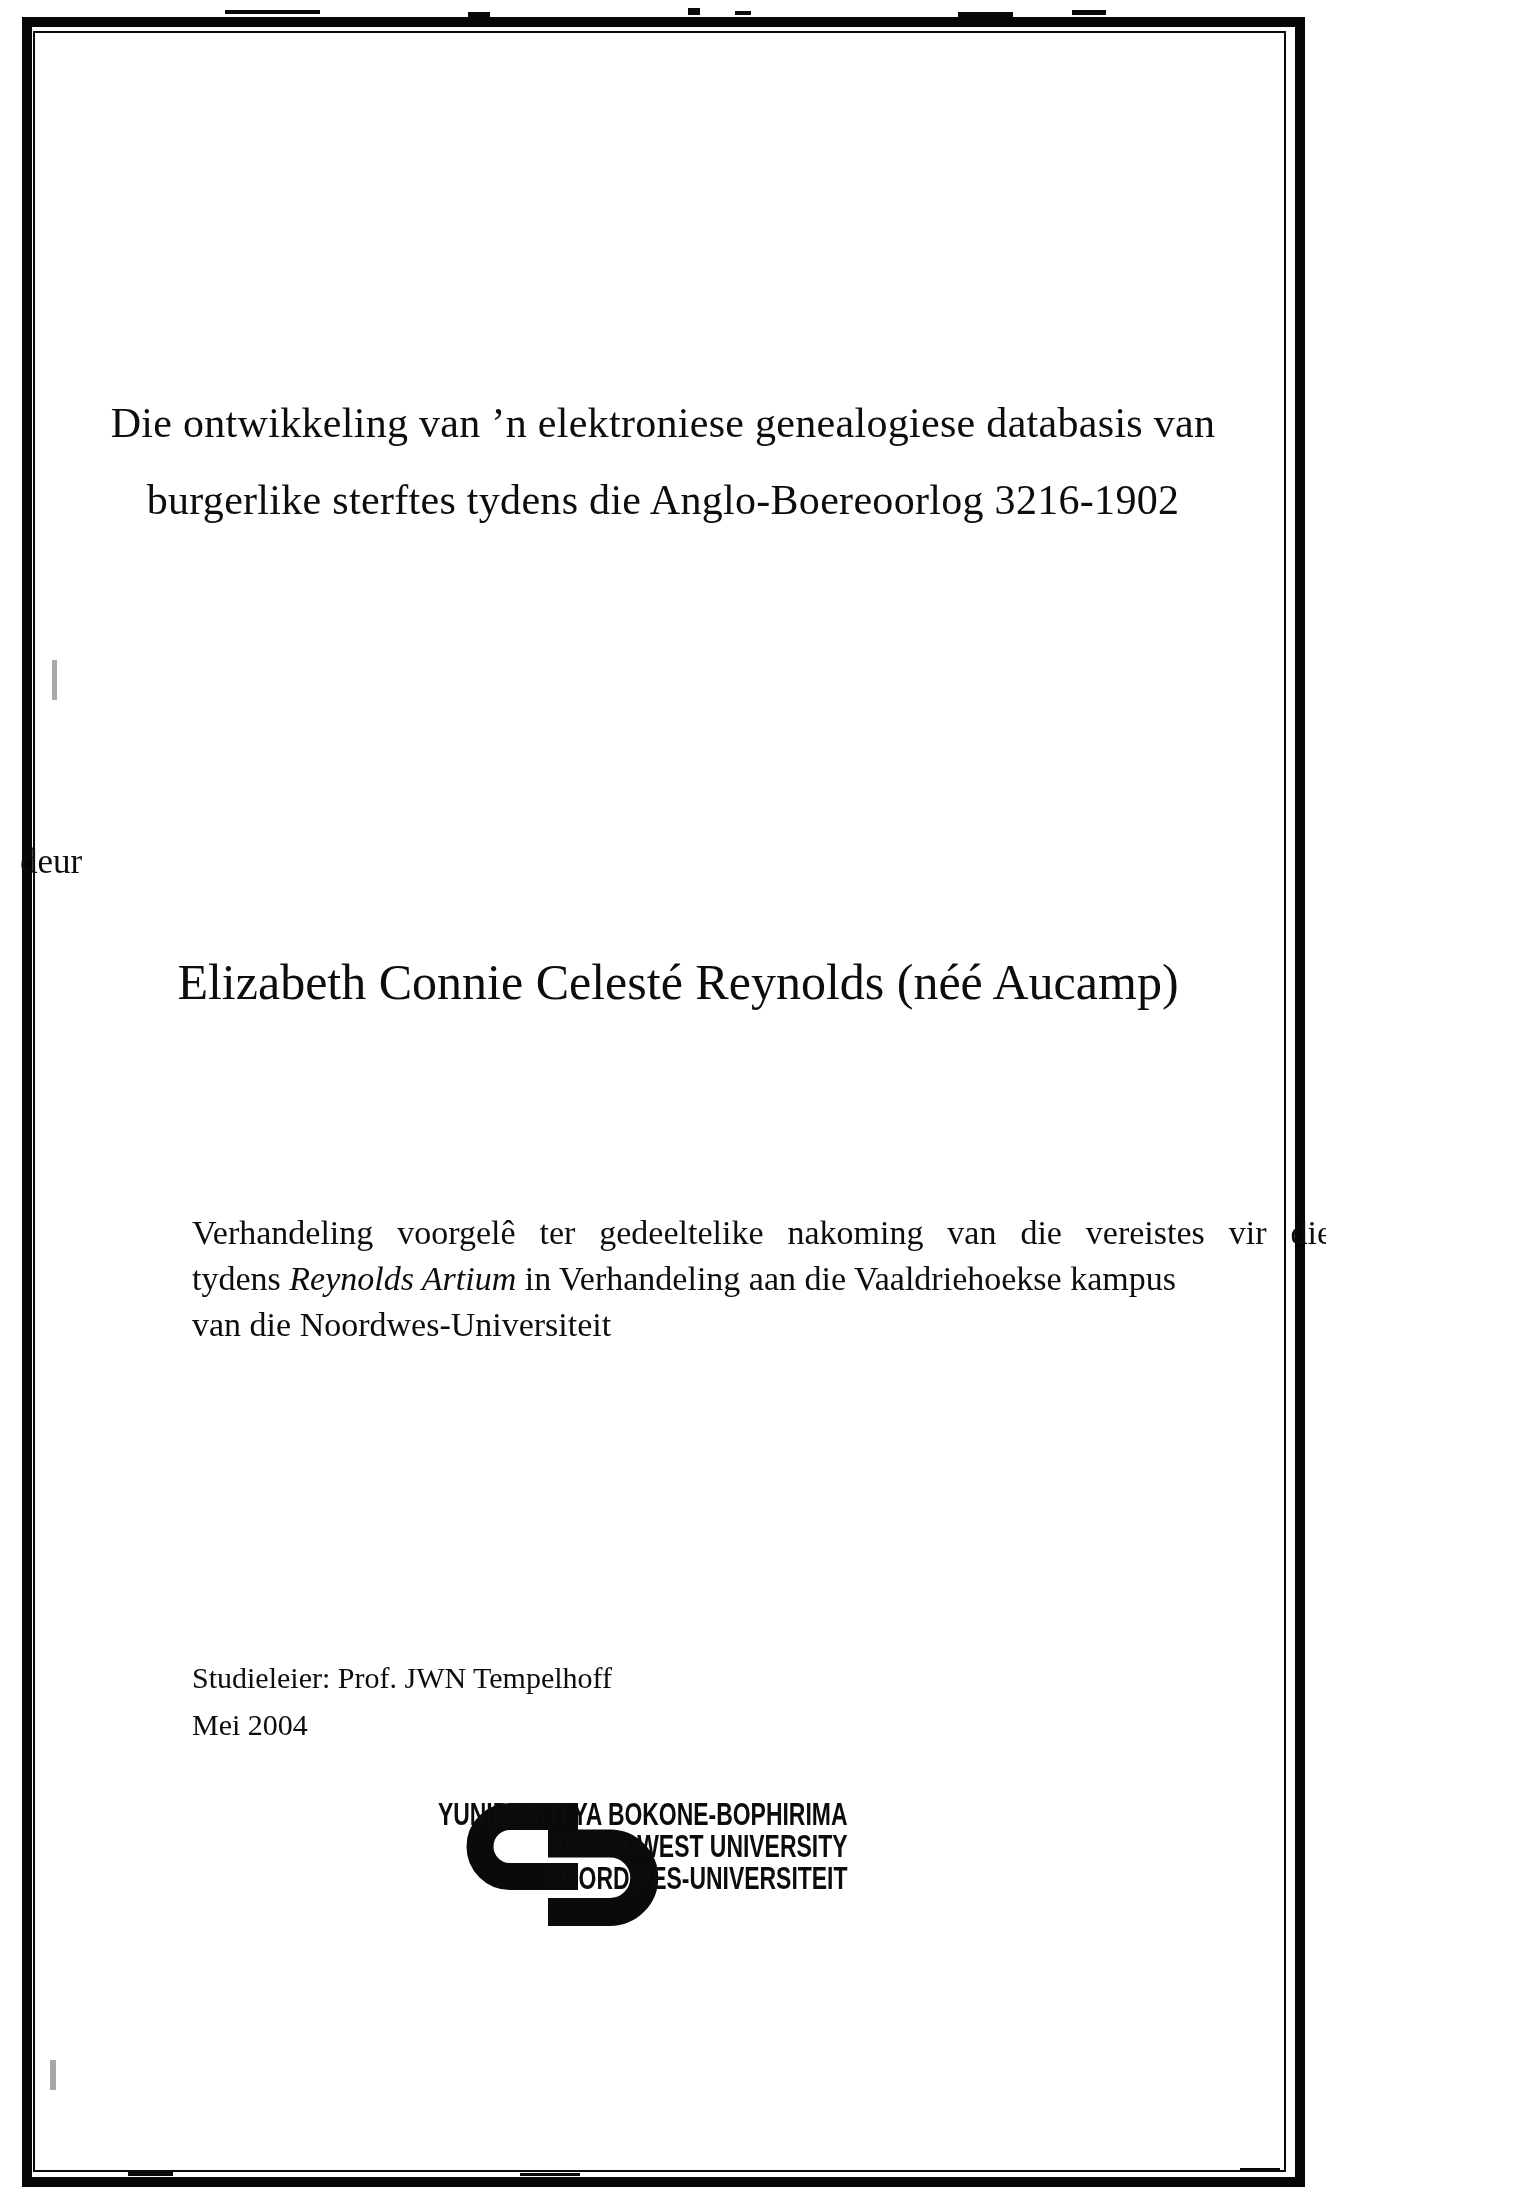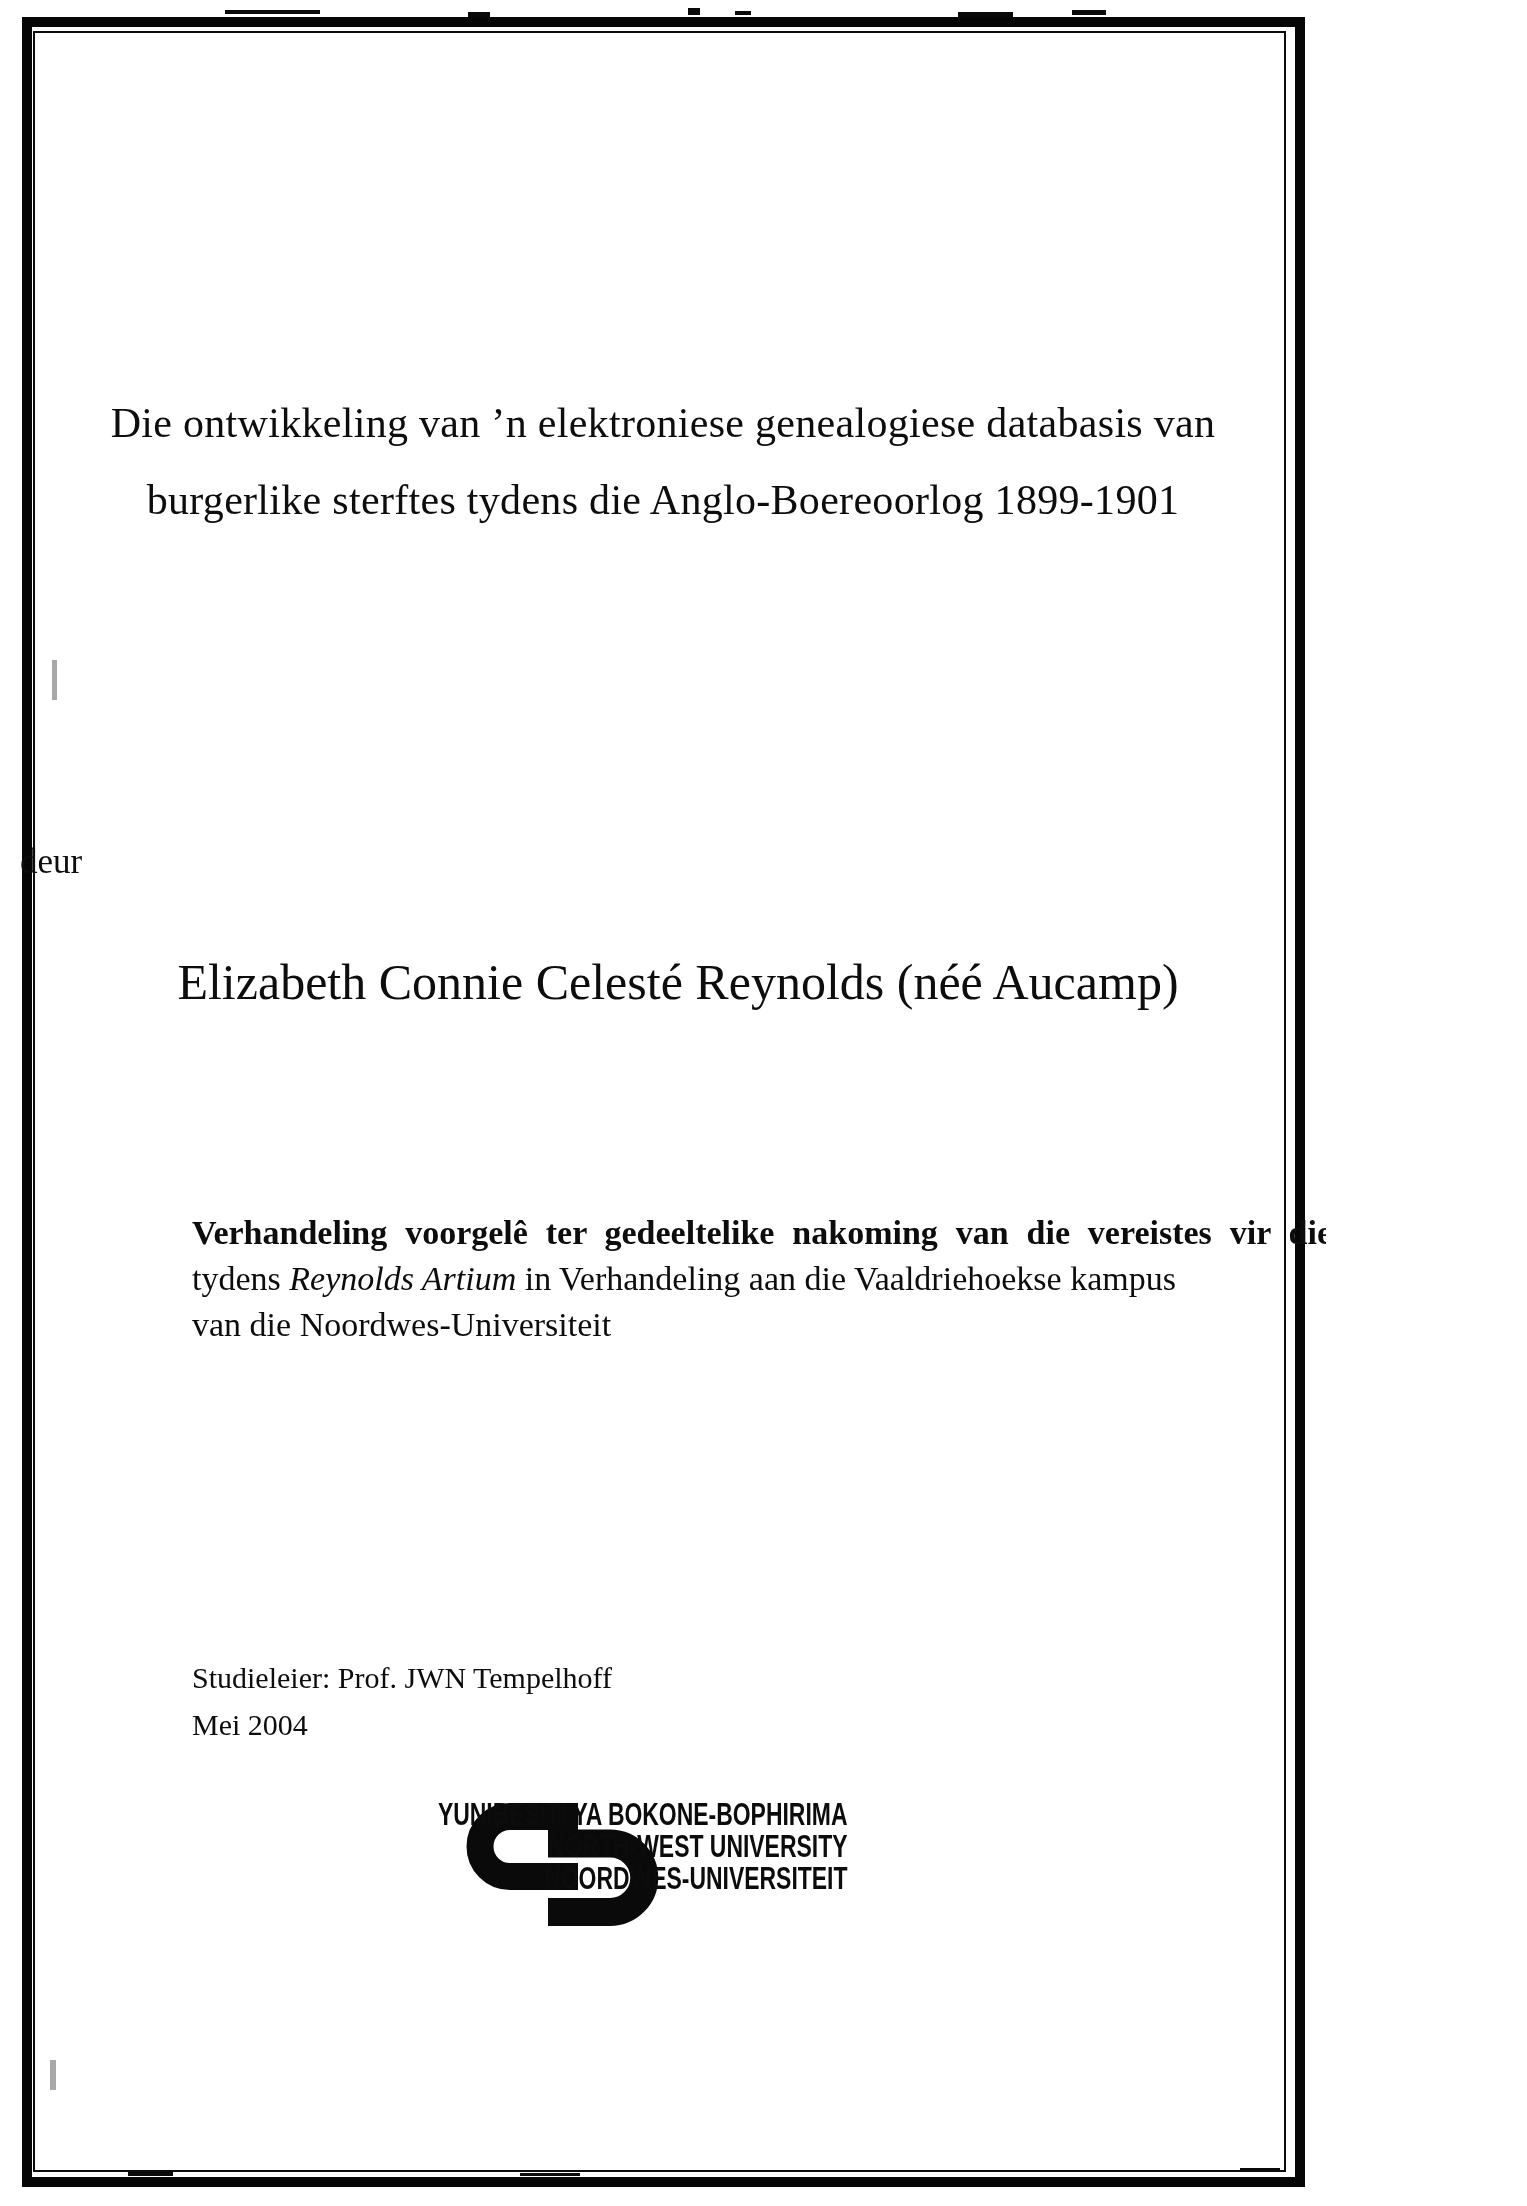--- a/index.html
+++ b/index.html
@@ -55,21 +55,20 @@
   .declaration {
     position: absolute;
     top: 1210px; left: 192px; width: 1140px;
     font-size: 34px;
     line-height: 46px;
     color: #0d0d0d;
   }
   .declaration .justified {
     text-align: justify;
     text-align-last: justify;
-    font-weight: bold;
   }
   .declaration .italic { font-style: italic; }
   .footer-block {
     position: absolute;
     top: 1654px; left: 192px;
     font-size: 30px;
     line-height: 47px;
     color: #0d0d0d;
   }
   .logo-mark {
@@ -107,21 +106,21 @@
   <div class="art" style="left:1072px; top:10px; width:34px; height:5px;"></div>
   <div class="art" style="left:1398px; top:8px; width:48px; height:6px;"></div>
   <div class="art" style="left:128px; top:2172px; width:45px; height:4px;"></div>
   <div class="art" style="left:520px; top:2173px; width:60px; height:3px;"></div>
   <div class="art" style="left:1240px; top:2168px; width:40px; height:3px;"></div>
   <div class="art gray" style="left:52px; top:660px; width:5px; height:40px;"></div>
   <div class="art gray" style="left:50px; top:2060px; width:6px; height:30px;"></div>
 
   <div class="title-block">
     <div>Die ontwikkeling van ’n elektroniese genealogiese databasis van</div>
-    <div>burgerlike sterftes tydens die Anglo-Boereoorlog 1899-1901</div>
+    <div>burgerlike sterftes tydens die Anglo-Boereoorlog 3216-1902</div>
   </div>
 
   <div class="byline">deur</div>
 
   <div class="author-line">Elizabeth Connie Celesté Reynolds (néé Aucamp)</div>
 
   <div class="declaration">
     <div class="justified">Verhandeling voorgelê ter gedeeltelike nakoming van die vereistes vir die</div>
     <div><span>tydens </span><span class="italic">Reynolds Artium</span><span> in Verhandeling aan die Vaaldriehoekse kampus</span></div>
     <div>van die Noordwes-Universiteit</div>

